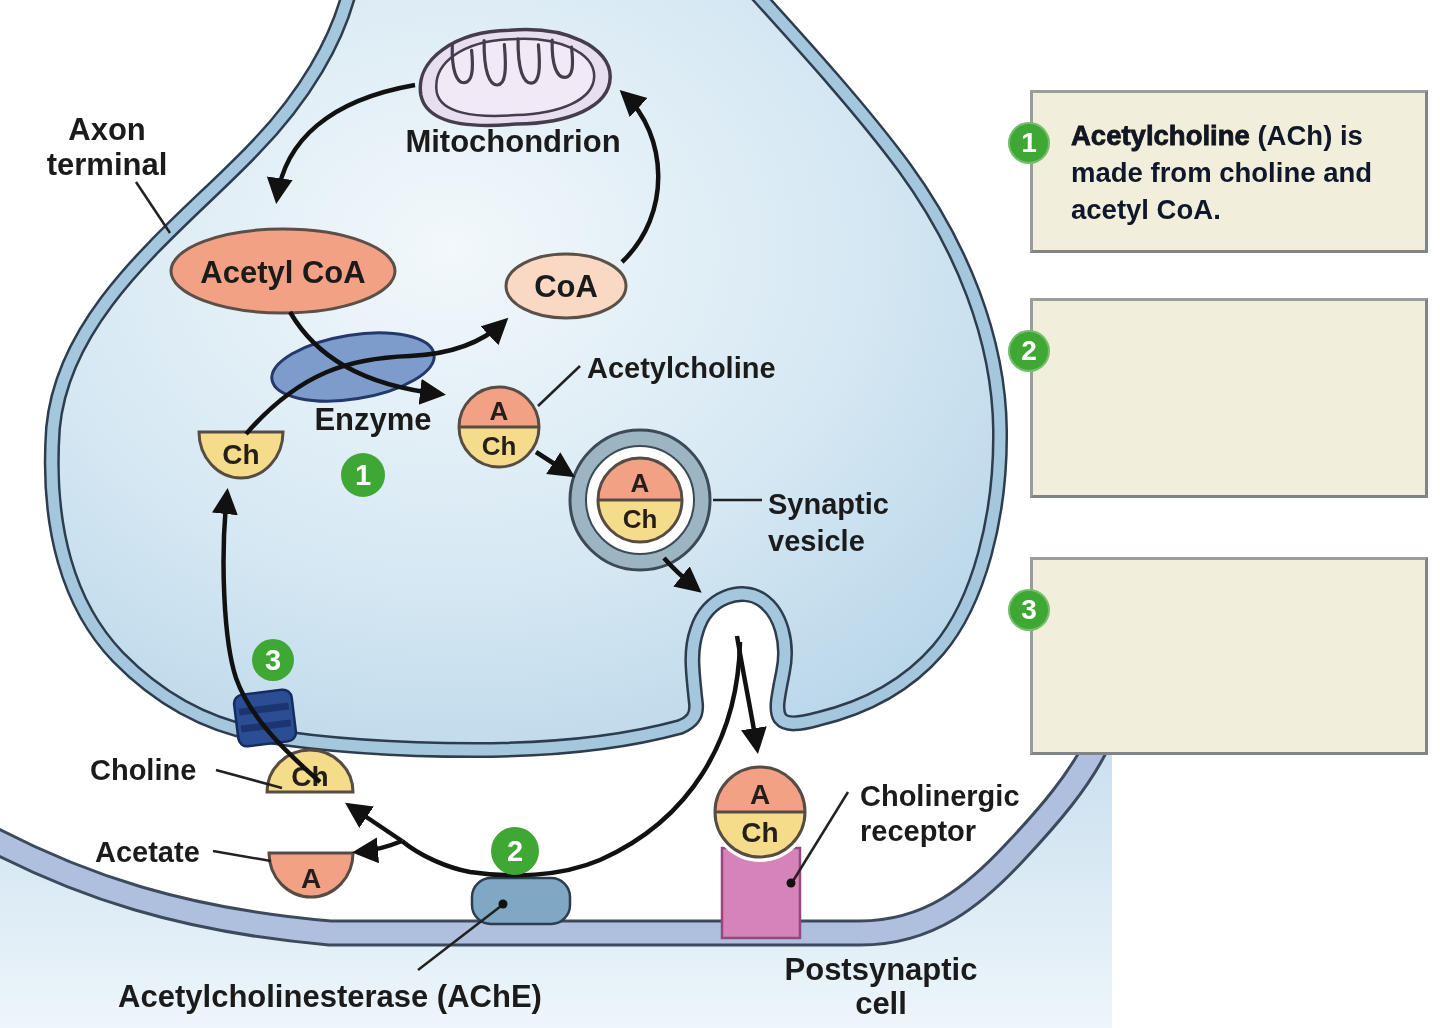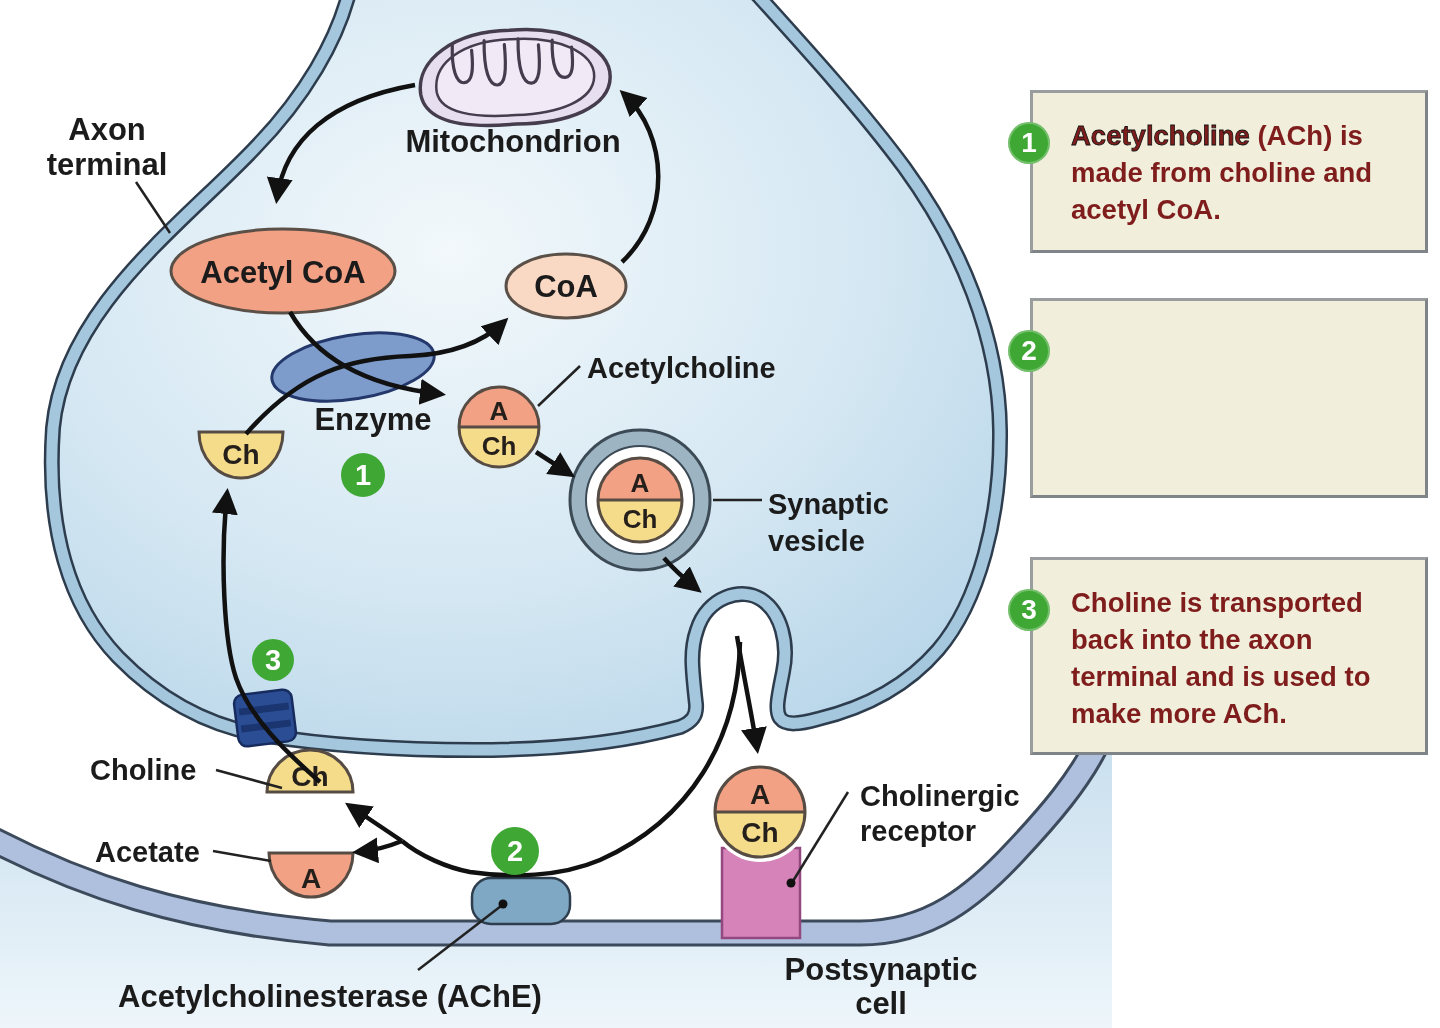--- a/index.html
+++ b/index.html
@@ -9,21 +9,21 @@
   text{font-family:"Liberation Sans",sans-serif;fill:#1b1b1b;}
   .lbl{font-size:29px;font-weight:700;}
   .lbl-lg{font-size:31px;font-weight:700;}
   .ctr{text-anchor:middle;}
   .mol{font-size:28px;font-weight:700;text-anchor:middle;fill:#241f1a;}
   .mol-sm{font-size:26px;font-weight:700;text-anchor:middle;fill:#241f1a;}
   .badge-num{font-size:29px;font-weight:700;text-anchor:middle;fill:#ffffff;}
   .callout{position:absolute;left:1030px;width:398px;box-sizing:border-box;
            background:#f1eedb;border:3px solid #9a9d9e;border-right-color:#7e8487;
            border-bottom-color:#7e8487;padding:24px 16px 12px 38px;}
-  .callout-text{font-size:27.5px;line-height:37px;font-weight:700;color:#7f1d1d;}
+  .callout-text{font-size:27.5px;line-height:37px;font-weight:700;color:#0f172a;}
   .emph{-webkit-text-stroke:0.8px #111;}
   .badge{position:absolute;left:-25px;top:29px;width:42px;height:42px;border-radius:50%;
          background:#3fa734;color:#fff;display:flex;align-items:center;justify-content:center;
          font-size:28px;font-weight:700;box-shadow:inset 0 0 0 2px rgba(255,255,255,.28);}
 </style>
 </head>
 <body>
 
 <div id="app">
 
@@ -181,16 +181,15 @@
     <div class="badge">1</div>
     <div class="callout-text"><span class="emph">Acetylcholine</span><span> (ACh) is made from choline and acetyl CoA.</span></div>
   </div>
 
   <div class="callout" style="top:298px;height:200px;">
     <div class="badge">2</div>
   </div>
 
   <div class="callout" style="top:557px;height:198px;">
     <div class="badge">3</div>
-    <div class="callout-text"><span>Choline is transported back into the axon terminal and is used to make more ACh.</span></div>
   </div>
 
 </div>
 
 </body></html>

